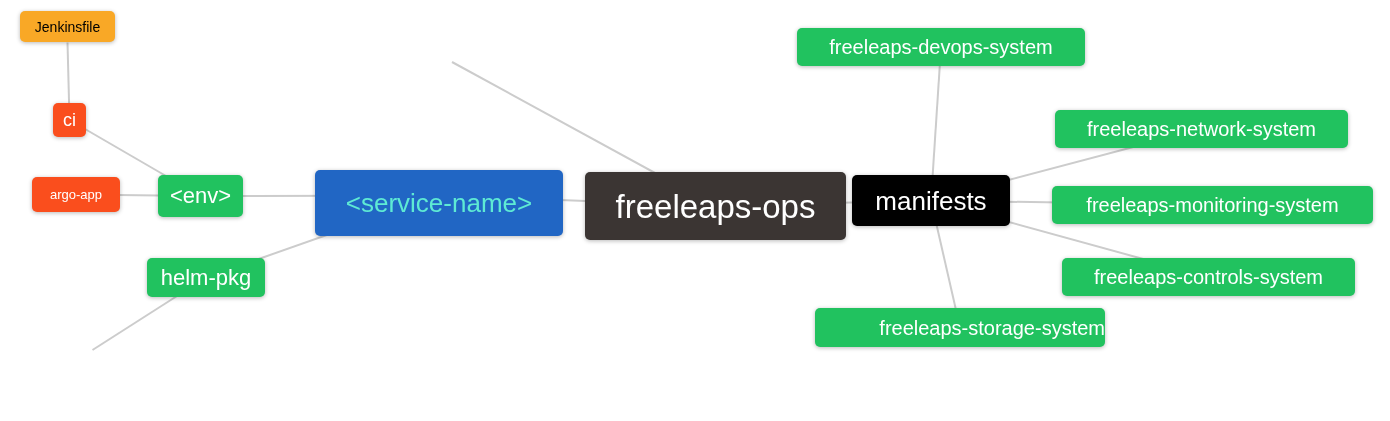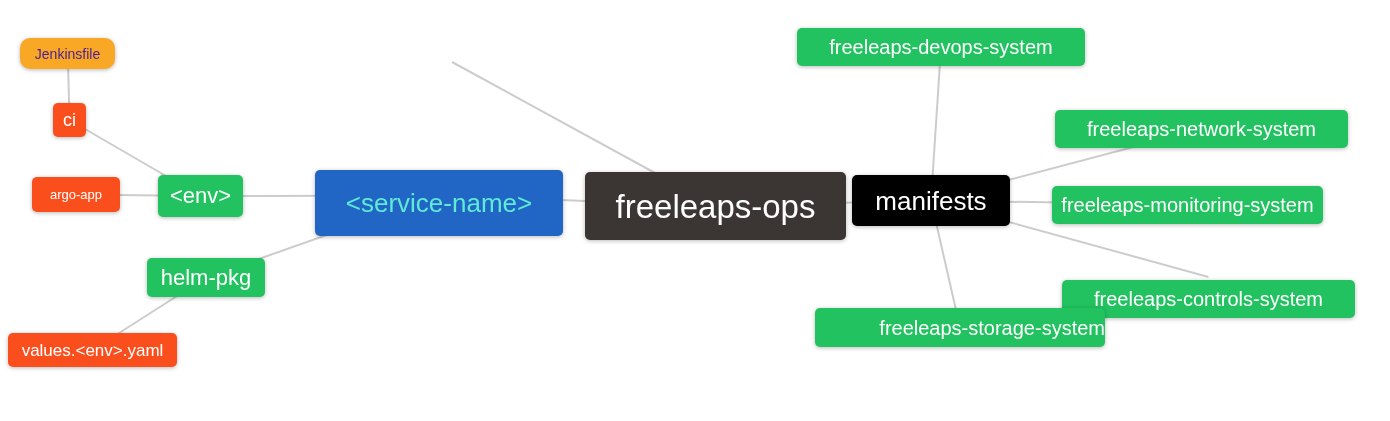--- a/index.html
+++ b/index.html
@@ -50,55 +50,52 @@
       <line x1="92.5" y1="350" x2="206" y2="277.5" stroke="#cccccc" stroke-width="2"></line>
       <line x1="439" y1="195.5" x2="715.5" y2="206" stroke="#cccccc" stroke-width="2"></line>
       <line x1="452" y1="62" x2="715.5" y2="206" stroke="#cccccc" stroke-width="2"></line>
       <line x1="715.5" y1="206" x2="931" y2="200.5" stroke="#cccccc" stroke-width="2"></line>
       <line x1="931" y1="200.5" x2="941" y2="47" stroke="#cccccc" stroke-width="2"></line>
       <line x1="931" y1="200.5" x2="1201.5" y2="129" stroke="#cccccc" stroke-width="2"></line>
       <line x1="931" y1="200.5" x2="1212.5" y2="205" stroke="#cccccc" stroke-width="2"></line>
       <line x1="931" y1="200.5" x2="1208.5" y2="277" stroke="#cccccc" stroke-width="2"></line>
       <line x1="931" y1="200.5" x2="960" y2="327.5" stroke="#cccccc" stroke-width="2"></line>
     </svg>
-    <div class="node" style="left: 20px; top: 38px; width: 95px; height: 31px; font-size: 14px; background: rgb(249, 168, 38); color: #4c1d95; border-radius: 10px;">
+    <div class="node" style="left: 20px; top: 11px; width: 95px; height: 31px; font-size: 14px; background: rgb(249, 168, 38); color: #000000;">
       <span>Jenkinsfile</span>
     </div>
     <div class="node" style="left: 53px; top: 103px; width: 33px; height: 34px; font-size: 18px; background: rgb(250, 78, 29); color: rgb(255, 255, 255);">
       <span>ci</span>
     </div>
     <div class="node" style="left: 32px; top: 177px; width: 88px; height: 35px; font-size: 13px; background: rgb(250, 78, 29); color: rgb(255, 255, 255);">
       <span>argo-app</span>
     </div>
     <div class="node" style="left: 158px; top: 175px; width: 85px; height: 42px; font-size: 22px; background: rgb(33, 194, 95); color: rgb(255, 255, 255);">
       <span>&lt;env&gt;</span>
     </div>
     <div class="node" style="left: 147px; top: 258px; width: 118px; height: 39px; font-size: 22px; background: rgb(33, 194, 95); color: rgb(255, 255, 255);">
       <span>helm-pkg</span>
-    </div>
-    <div class="node" style="left: 8px; top: 333px; width: 169px; height: 34px; font-size: 17px; background: rgb(250, 78, 29); color: rgb(255, 255, 255);">
-      <span>values.&lt;env&gt;.yaml</span>
     </div>
     <div class="node" style="left: 315px; top: 170px; width: 248px; height: 66px; font-size: 26px; background: rgb(33, 102, 196); color: #5eead4;">
       <span>&lt;service-name&gt;</span>
     </div>
     <div class="node" style="left: 585px; top: 172px; width: 261px; height: 68px; font-size: 33px; background: rgb(59, 53, 51); color: rgb(255, 255, 255);">
       <span>freeleaps-ops</span>
     </div>
     <div class="node" style="left: 852px; top: 175px; width: 158px; height: 51px; font-size: 26px; background: #000000; color: rgb(255, 255, 255);">
       <span>manifests</span>
     </div>
     <div class="node" style="left: 797px; top: 28px; width: 288px; height: 38px; font-size: 20px; background: rgb(33, 194, 95); color: rgb(255, 255, 255);">
       <span>freeleaps-devops-system</span>
     </div>
     <div class="node" style="left: 1055px; top: 110px; width: 293px; height: 38px; font-size: 20px; background: rgb(33, 194, 95); color: rgb(255, 255, 255);">
       <span>freeleaps-network-system</span>
     </div>
-    <div class="node" style="left: 1052px; top: 186px; width: 271px; height: 38px; font-size: 20px; background: rgb(33, 194, 95); color: rgb(255, 255, 255);">
+    <div class="node" style="left: 1052px; top: 186px; width: 321px; height: 38px; font-size: 20px; background: rgb(33, 194, 95); color: rgb(255, 255, 255);">
       <span>freeleaps-monitoring-system</span>
     </div>
-    <div class="node" style="left: 1062px; top: 258px; width: 293px; height: 38px; font-size: 20px; background: rgb(33, 194, 95); color: rgb(255, 255, 255); margin-top: 22px;">
+    <div class="node" style="left: 1062px; top: 258px; width: 293px; height: 38px; font-size: 20px; background: rgb(33, 194, 95); color: rgb(255, 255, 255);">
       <span>freeleaps-controls-system</span>
     </div>
     <div class="node" style="left: 815px; top: 308px; width: 290px; height: 39px; font-size: 20px; background: rgb(33, 194, 95); color: rgb(255, 255, 255); justify-content: flex-end;">
       <span>freeleaps-storage-system</span>
     </div>
   </div>
 
 </body></html>

